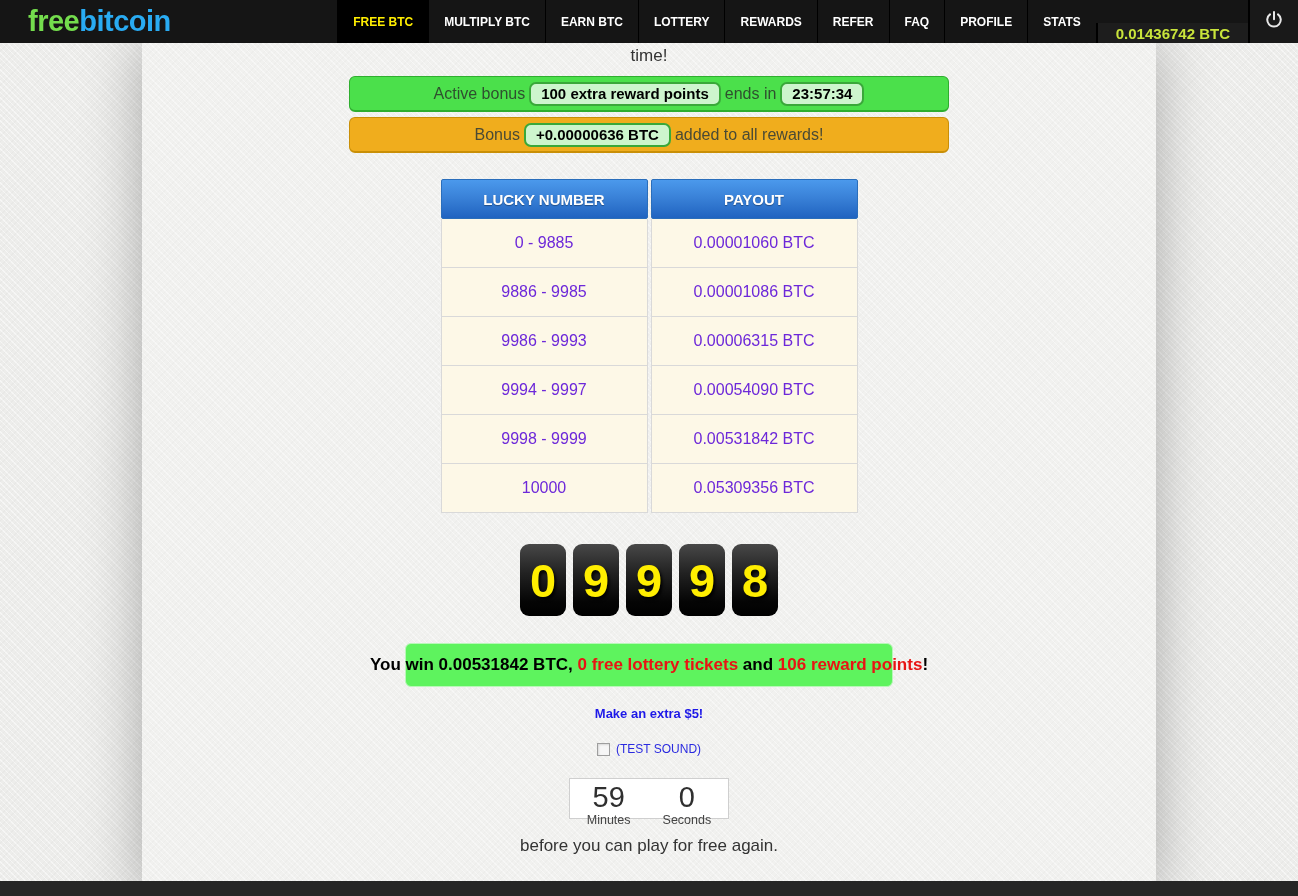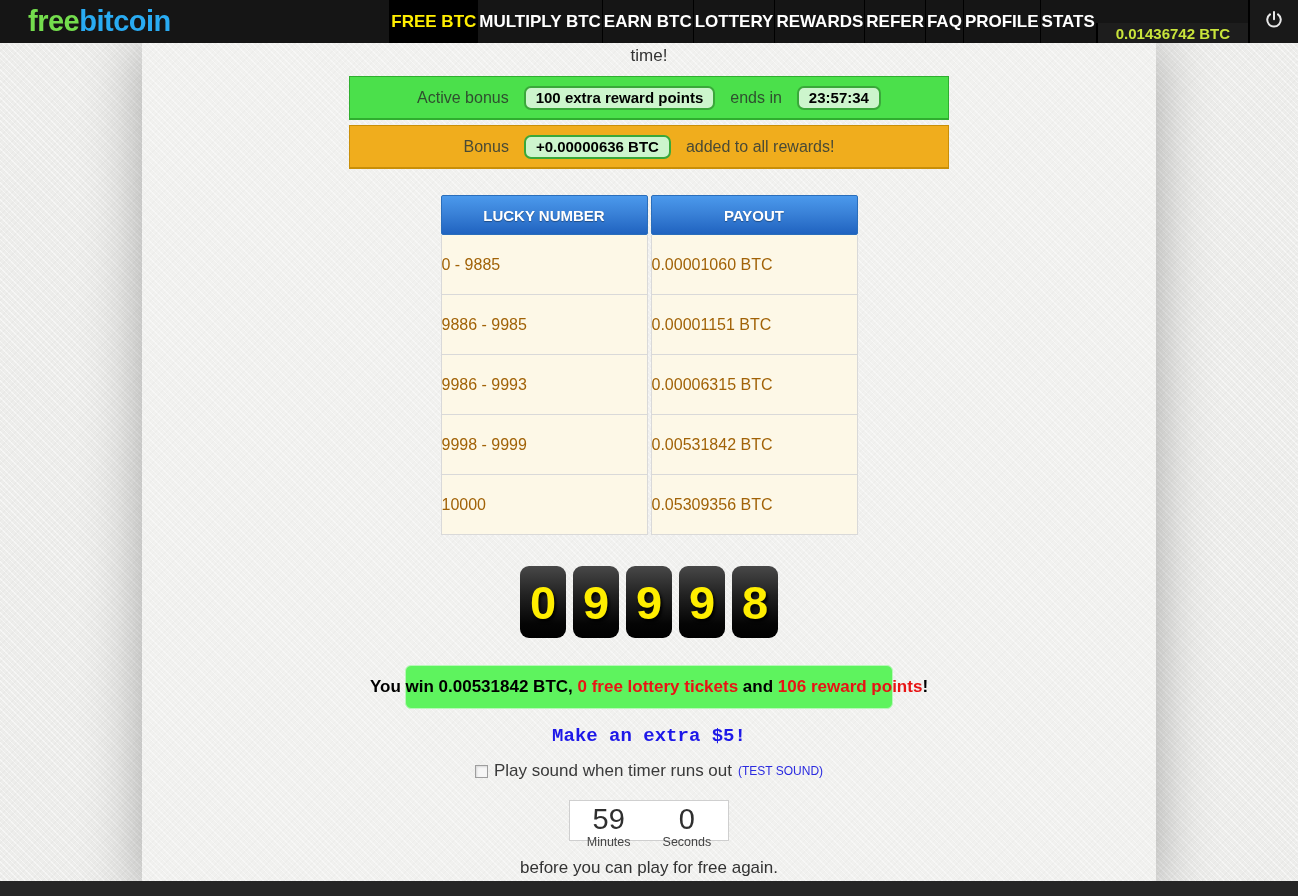--- a/index.html
+++ b/index.html
@@ -16,22 +16,22 @@
   
   .navbar {
     height:43px; background:#151515; display:flex; align-items:stretch;
     position:relative; z-index:5; width:100%;gap:48px;
   }
   .logo { display:flex; align-items:center; padding-left:28px; font-size:29px; font-weight:bold; letter-spacing:-0.5px; cursor:pointer; }
   .logo .free { color:#74dd4d; }
   .logo .btc  { color:#29abf2; }
   .nav-right { margin-left:auto; display:flex; align-items:stretch; }
   .nav-item {
-    display:flex; align-items:center; padding:0 1px; color:#ffffff;
-    font-size:17px; font-weight:bold; border-left:1px solid #000;
+    display:flex; align-items:center; padding:0 15px; color:#ffffff;
+    font-size:12px; font-weight:bold; border-left:1px solid #000;
     cursor:pointer; white-space:nowrap;
   }
   .nav-item.active { background:#000; color:#ffee00; }
   .nav-balance {
     display:flex; align-items:center; padding:0 18px; background:#1d1d1d;
     border-left:2px solid #000; color:#c9e43b; font-size:15px; font-weight:bold; cursor:pointer;margin-top:23px;
   }
   .nav-power {
     display:flex; align-items:center; justify-content:center; width:50px;
     background:#191919; border-left:2px solid #000; cursor:pointer;
@@ -45,43 +45,43 @@
       repeating-linear-gradient(135deg, rgba(0,0,0,0.015) 0 1px, transparent 1px 4px),
       repeating-linear-gradient(45deg, rgba(255,255,255,0.45) 0 1px, transparent 1px 4px);
     box-shadow:0 0 55px rgba(0,0,0,0.30);
     padding-top:0; text-align:center;
   }
 
   .intro-line { font-size:17px; color:#333; line-height:26px; }
 
   
   .banner {
-    width:600px; margin:0 auto; border-radius:0; height:44px;
-    display:flex; align-items:center; justify-content:center; gap:15px;
+    width:600px; margin:0 auto; border-radius:6px; height:36px;
+    display:flex; align-items:center; justify-content:center; gap:4px;
   }
   .banner-active { margin-top:7px; background:#4be04b; border:1px solid #2fae2f; border-bottom-width:2px; color:#2f4f2f; font-size:16px; }
   .banner-bonus  { margin-top:5px; background:#f0ad1d; border:1px solid #c98f07; border-bottom-width:2px; color:#4a4a35; font-size:16px; }
   .pill {
     background:#cdf5cd; border:2px solid #3aa83a; border-radius:7px;
     padding:1px 10px 2px; font-weight:bold; color:#000; font-size:15px; white-space:nowrap;
   }
 
   
   .payout-table {
     margin:26px auto 0; border-spacing:3px 0; border-collapse:separate;
   }
   .payout-table th {
     width:207px; height:40px; font-size:15px; font-weight:bold; color:#fff;
     background:linear-gradient(180deg,#4b99ec 0%,#3a82d8 45%,#2063c0 100%);
     border:1px solid #2a6ebb; border-radius:2px;
     text-shadow:0 1px 1px rgba(0,0,0,0.35); text-align:center;
   }
   .payout-table td {
-    width:207px; height:60px; font-size:16px; color:#a16207;
-    background:#fdf8e7; border:1px solid #d9d9d9; border-top:none; text-align:left;
+    width:207px; height:49px; font-size:16px; color:#6d28d9;
+    background:#fdf8e7; border:1px solid #d9d9d9; border-top:none; text-align:center;
   }
 
   
   .digits { margin-top:31px; display:flex; justify-content:center; gap:7px; }
   .digit {
     width:46px; height:72px; border-radius:9px;
     background:linear-gradient(180deg,#484848 0%,#222 40%,#050505 80%,#000 100%);
     display:flex; align-items:center; justify-content:center;
     color:#ffee00; font-size:47px; font-weight:bold;
     text-shadow:2px 3px 3px rgba(0,0,0,0.9);
@@ -90,21 +90,21 @@
   
   .banner-win {
     width:488px; margin:27px auto 0; height:44px; border-radius:6px;
     background:#5ef35e; border:1px solid #b9f7b9;
     display:flex; align-items:center; justify-content:center;
     font-size:17px; font-weight:bold; color:#000; white-space:pre;
   }
   .banner-win .red { color:#e81414; }
 
   
-  .extra-link { margin-top:16px; font-size:19px; font-weight:bold; color:#1d18e8; line-height:22px; cursor:pointer; display:inline-block;font-family:Liberation Mono, monospace; }
+  .extra-link { margin-top:16px; font-size:13px; font-weight:bold; color:#1d18e8; line-height:22px; cursor:pointer; display:inline-block; }
   .extra-wrap { margin-top:16px; }
   .sound-row { margin-top:13px; display:flex; align-items:center; justify-content:center; gap:6px; line-height:22px; }
   .checkbox {
     width:13px; height:13px; background:#f6f6f6; border:1px solid #9e9e9e;
     display:inline-block; box-shadow:inset 1px 1px 2px rgba(0,0,0,0.12); cursor:pointer;
   }
   .sound-label { font-size:17px; color:#3a3a3a; }
   .test-sound { font-size:12px; color:#2a2ae0; cursor:pointer; }
 
   .timer-box {
@@ -176,25 +176,29 @@
         <th>PAYOUT</th>
       </tr>
     </thead>
     <tbody>
       <tr>
         <td>0 - 9885</td>
         <td>0.00001060 BTC</td>
       </tr>
       <tr>
         <td>9886 - 9985</td>
-        <td>0.00001151 BTC</td>
+        <td>0.00001086 BTC</td>
       </tr>
       <tr>
         <td>9986 - 9993</td>
         <td>0.00006315 BTC</td>
+      </tr>
+      <tr>
+        <td>9994 - 9997</td>
+        <td>0.00054090 BTC</td>
       </tr>
       <tr>
         <td>9998 - 9999</td>
         <td>0.00531842 BTC</td>
       </tr>
       <tr>
         <td>10000</td>
         <td>0.05309356 BTC</td>
       </tr>
     </tbody>
@@ -209,21 +213,20 @@
   </div>
 
   <div class="banner-win"><span>You win 0.00531842 BTC, </span><span class="red">0 free lottery tickets</span><span> and </span><span class="red">106 reward points</span><span>!</span></div>
 
   <div class="extra-wrap">
     <span class="extra-link" style="margin-top:0">Make an extra $5!</span>
   </div>
 
   <div class="sound-row">
     <span class="checkbox"></span>
-    <span class="sound-label">Play sound when timer runs out</span>
     <span class="test-sound">(TEST SOUND)</span>
   </div>
 
   <div class="timer-box">
     <div class="timer-cell">
       <div class="timer-num">59</div>
       <div class="timer-label">Minutes</div>
     </div>
     <div class="timer-cell">
       <div class="timer-num">0</div>

